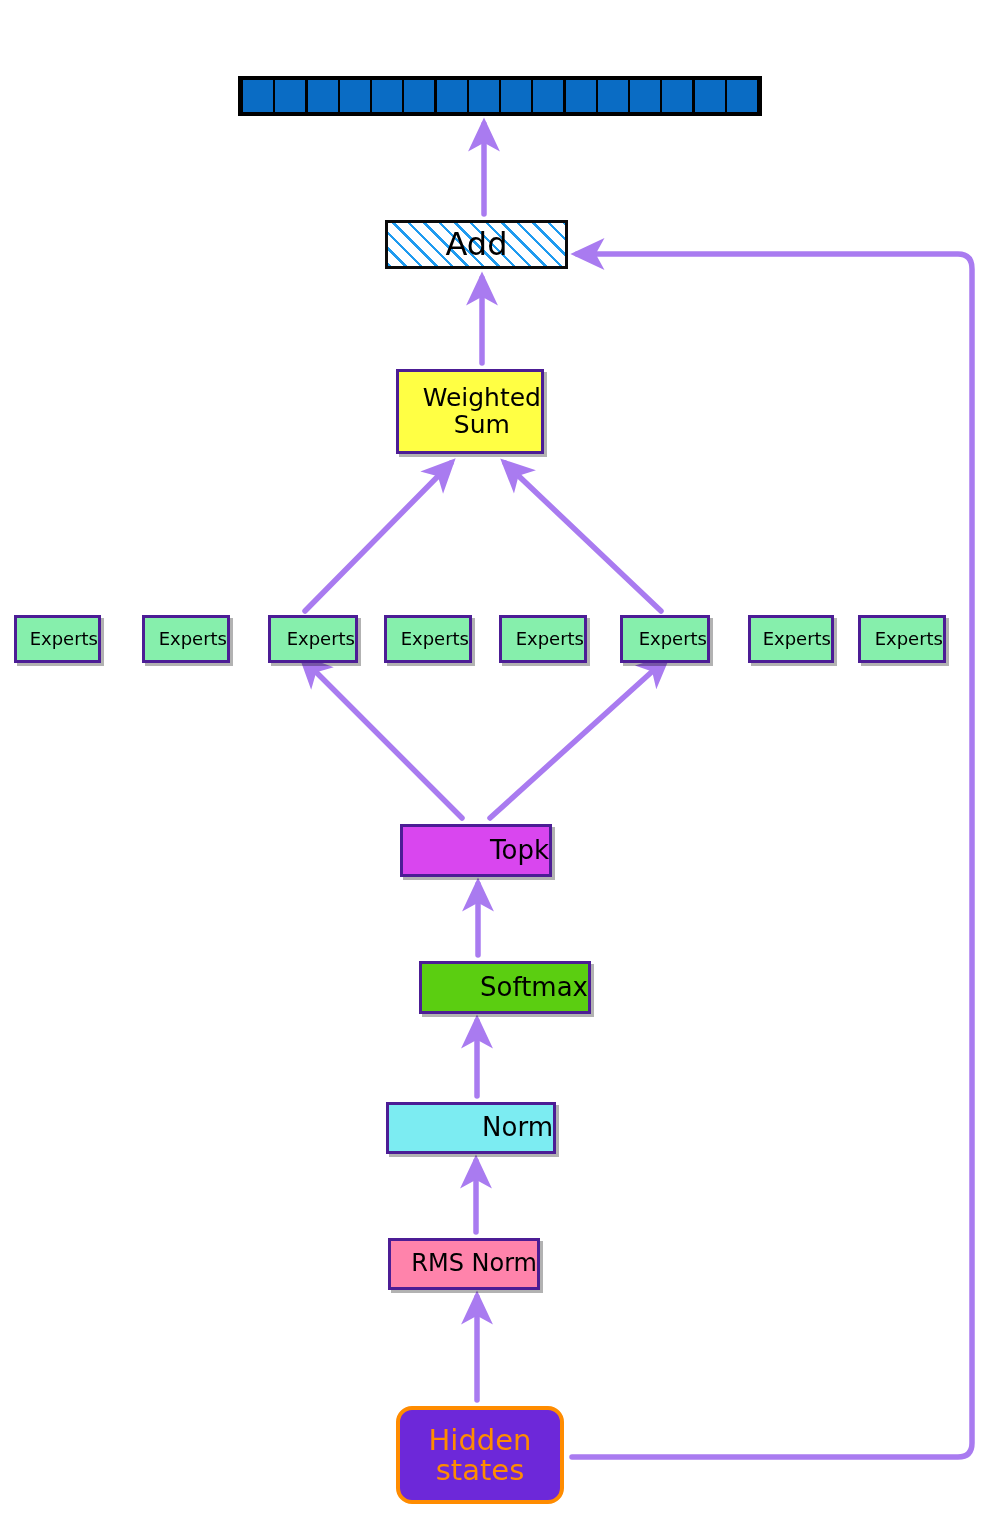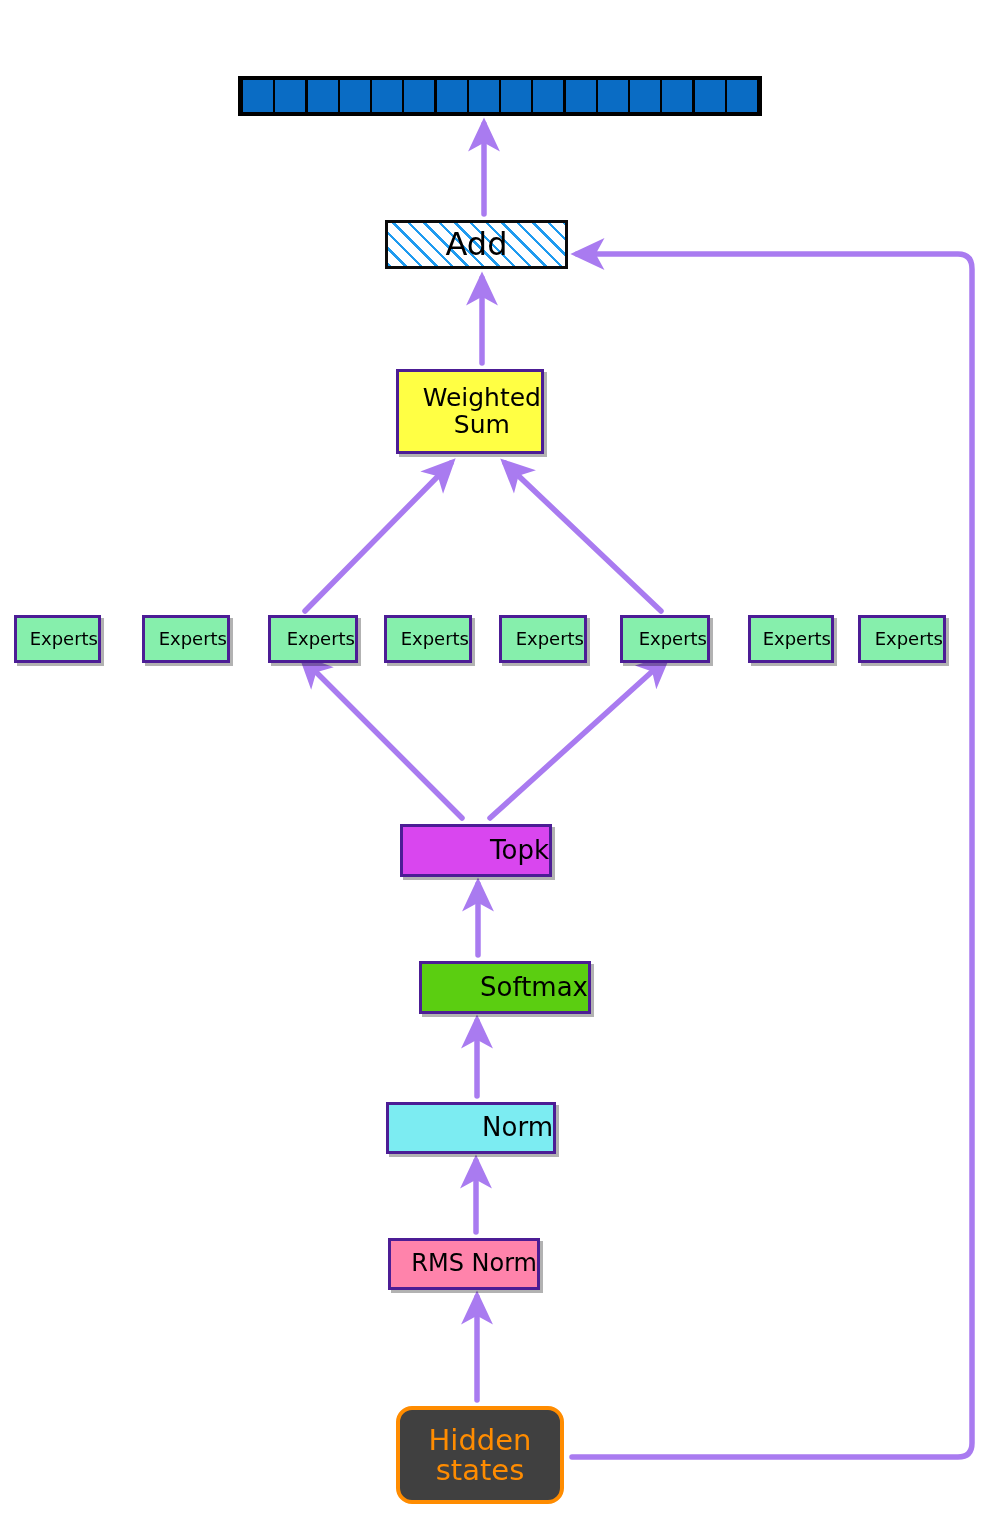--- a/index.html
+++ b/index.html
@@ -132,21 +132,21 @@
     width: 152px;
     height: 52px;
     background: #ff83ab;
     font-size: 24px;
   }
   #node-hidden-states {
     left: 396px;
     top: 1406px;
     width: 168px;
     height: 98px;
-    background: #404040;
+    background: #6d28d9;
     border: 4px solid #ff8c00;
     border-radius: 16px;
     color: #ff8c00;
     font-size: 29px;
     box-shadow: none;
   }
   .nlabel {
     display: block;
     white-space: pre-line;
   }

